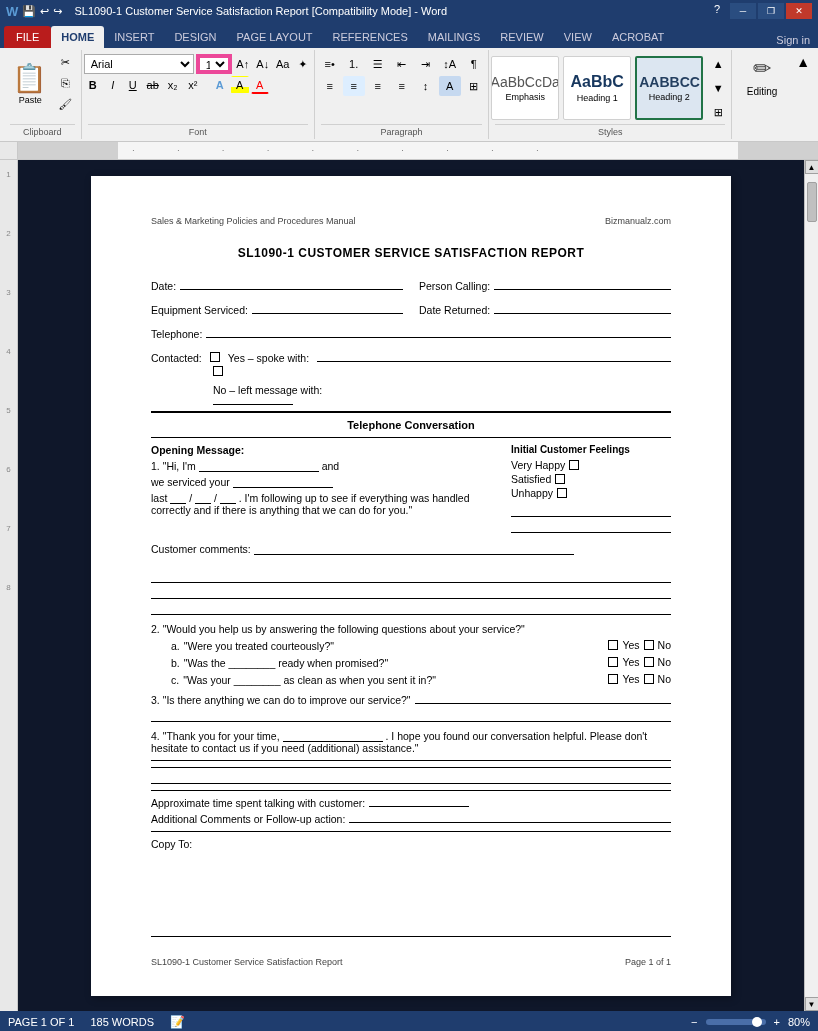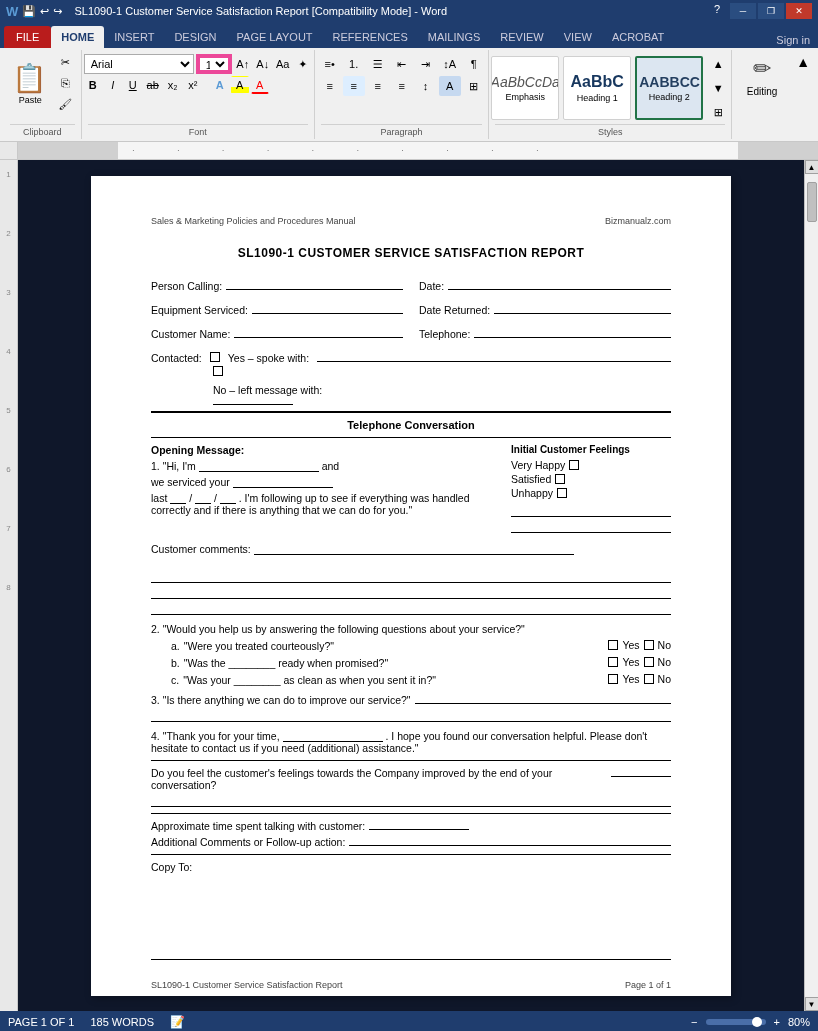--- a/index.html
+++ b/index.html
@@ -142,21 +142,21 @@
       cursor: pointer;
       border-radius: 2px;
       padding: 2px;
       font-size: 10px;
       overflow: hidden;
     }
     .style-box.selected { border: 2px solid #217346; }
     .style-preview { font-size: 14px; margin-bottom: 2px; }
     .style-preview.heading1 { font-size: 16px; font-weight: bold; color: #17375e; }
     .style-preview.heading2 { font-size: 14px; font-weight: bold; color: #243f60; background: #dce6f1; width: 100%; text-align: center; }
-    .style-preview.emphasis { font-style: italic; color: #555; }
+    .style-preview.emphasis { color: #555; }
 
     
     .ruler {
       background: #f5f5f5;
       border-bottom: 1px solid #c8c8c8;
       height: 18px;
       display: flex;
       align-items: center;
       position: relative;
       overflow: hidden;
@@ -510,45 +510,41 @@
 
       <div class="page-header">
         <span>Sales &amp; Marketing Policies and Procedures Manual</span>
         <span>Bizmanualz.com</span>
       </div>
 
       <div class="doc-title">SL1090-1 CUSTOMER SERVICE SATISFACTION REPORT</div>
 
       <div class="form-row">
         <div class="form-field">
+          <span class="field-label">Date:</span>
+          <span class="field-line"></span>
+        </div>
+        <div class="form-field">
           <span class="field-label">Person Calling:</span>
-          <span class="field-line"></span>
-        </div>
-        <div class="form-field">
-          <span class="field-label">Date:</span>
           <span class="field-line"></span>
         </div>
       </div>
 
       <div class="form-row">
         <div class="form-field">
           <span class="field-label">Equipment Serviced:</span>
           <span class="field-line"></span>
         </div>
         <div class="form-field">
           <span class="field-label">Date Returned:</span>
           <span class="field-line"></span>
         </div>
       </div>
 
       <div class="form-row">
-        <div class="form-field">
-          <span class="field-label">Customer Name:</span>
-          <span class="field-line"></span>
-        </div>
         <div class="form-field">
           <span class="field-label">Telephone:</span>
           <span class="field-line"></span>
         </div>
       </div>
 
       <div style="margin-bottom:4px;">
         <div style="display:flex;align-items:baseline;gap:8px;margin-bottom:2px;">
           <span class="field-label">Contacted:</span>
           <span>
@@ -662,21 +658,20 @@
 
       <div style="margin:8px 0 2px;">
         <span>4. "Thank you for your time,</span>
         <span class="grow-line" style="width:100px;"></span>
         <span>. I hope you found our conversation helpful. Please don't hesitate to contact us if you need (additional) assistance."</span>
       </div>
 
       <hr class="section-divider">
 
       <div style="margin:6px 0 2px;display:flex;align-items:baseline;gap:4px;">
-        <span>Do you feel the customer's feelings towards the Company improved by the end of your conversation?</span>
         <span class="grow-line" style="min-width:60px;flex:1;"></span>
       </div>
       <span class="full-line"></span>
 
       <hr class="section-divider">
 
       <div style="margin:4px 0;display:flex;align-items:baseline;gap:4px;">
         <span>Approximate time spent talking with customer:</span>
         <span class="grow-line" style="width:100px;"></span>
       </div>

